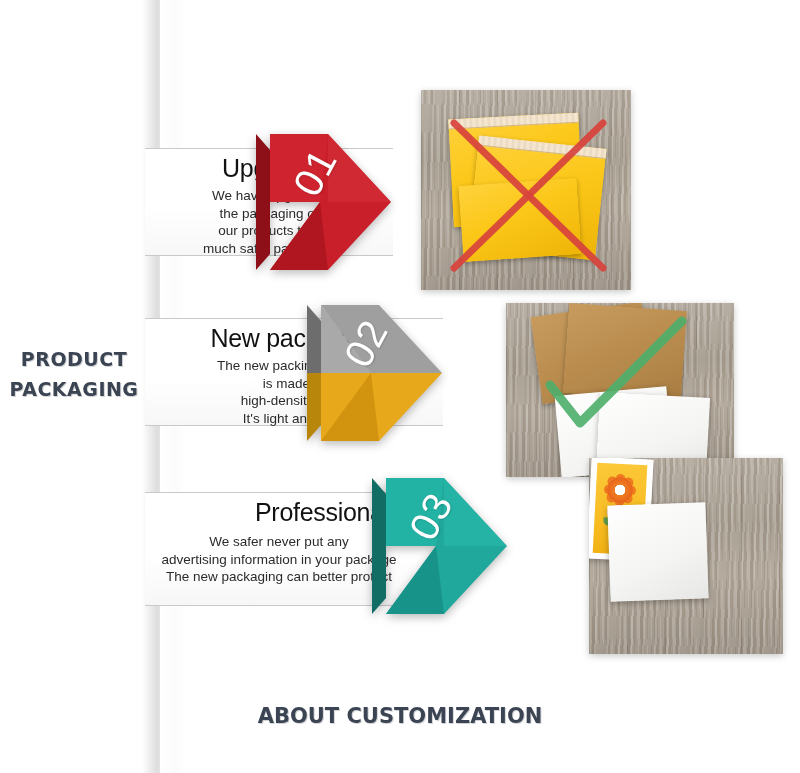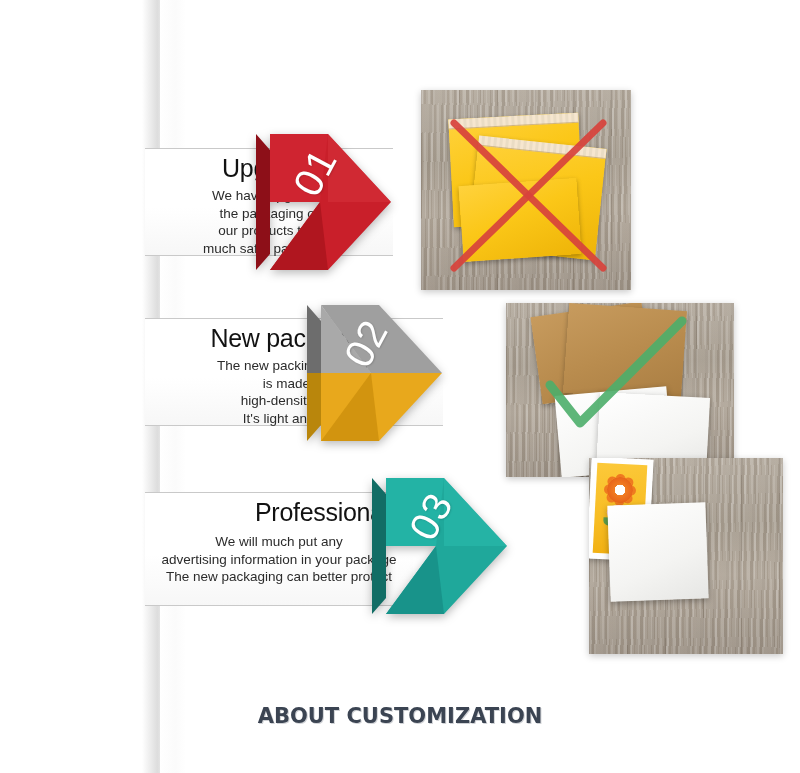--- a/index.html
+++ b/index.html
@@ -306,34 +306,38 @@
         <polygon points="64,76 72,144 14,144" fill="#d2940f"></polygon>
       </svg>
       <div class="num" style="left:36px; top:24px;">02</div>
     </div>
   </div>
 
   <div class="row">
     <div class="panel" style="left:145px; top:492px; width:268px; height:114px;">
       <div class="panel-text head" style="top:4px; left:56px; right:-30px;">Professional</div>
       <div class="panel-text body-lines" style="top:40px; left:-38px; right:-38px;">
-        <div>We will much put any</div>
+        <div>We safer never put any</div>
         <div>advertising information in your package</div>
         <div>The new packaging can better protect</div>
       </div>
     </div>
 
     <div class="chev-wrap" style="left:372px; top:470px; width:135px; height:152px;">
       <svg class="chev" viewBox="0 0 135 152" preserveAspectRatio="none">
         <polygon points="0,8 14,24 14,128 0,144" fill="#126d65"></polygon>
         <polygon points="14,8 72,8 135,76 72,144 14,144 64,76" fill="#1fa89b"></polygon>
         <polygon points="14,8 72,8 64,76 14,76" fill="#23b3a5"></polygon>
         <polygon points="64,76 72,144 14,144" fill="#18938a"></polygon>
         <polygon points="72,8 135,76 72,76" fill="#2cbdaf" opacity="0.5"></polygon>
       </svg>
       <div class="num" style="left:36px; top:24px;">03</div>
     </div>
   </div>
 
+  <div class="main-title">
+    <span>PRODUCT</span>
+    <span class="l2">PACKAGING</span>
+  </div>
 
   <div class="bottom-caption">ABOUT CUSTOMIZATION</div>
 
 </div>
 
 </body></html>

